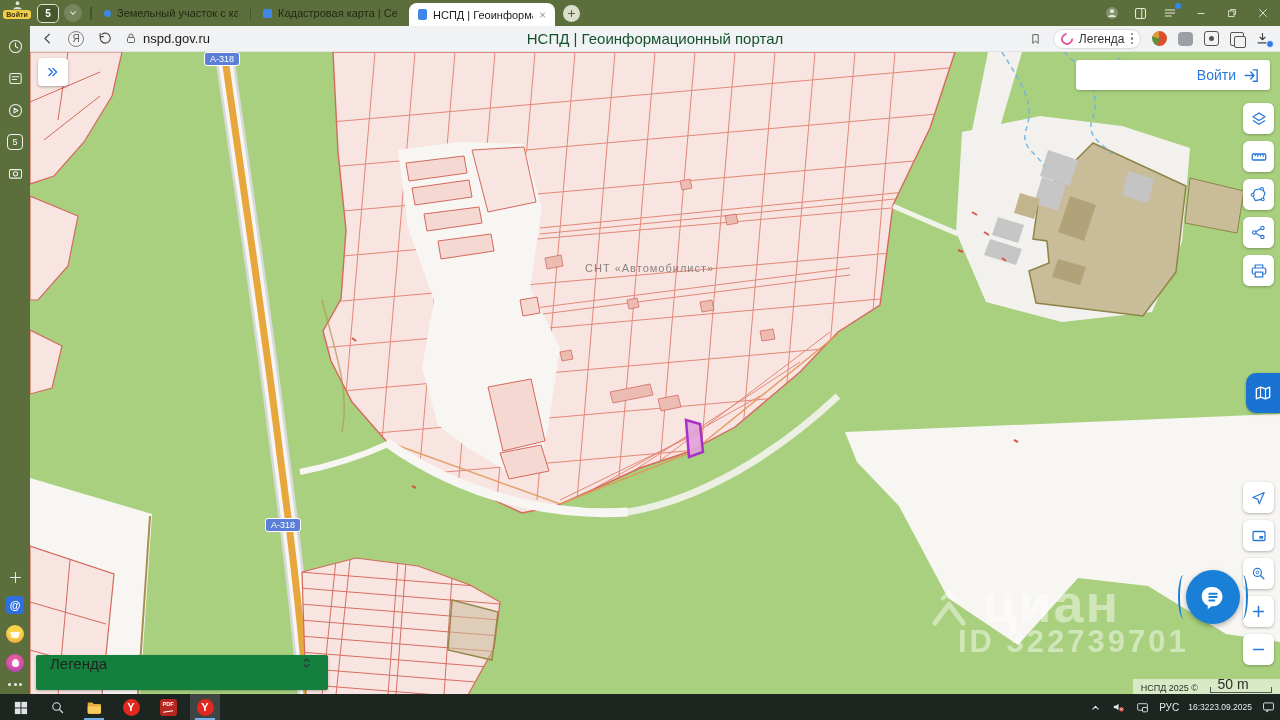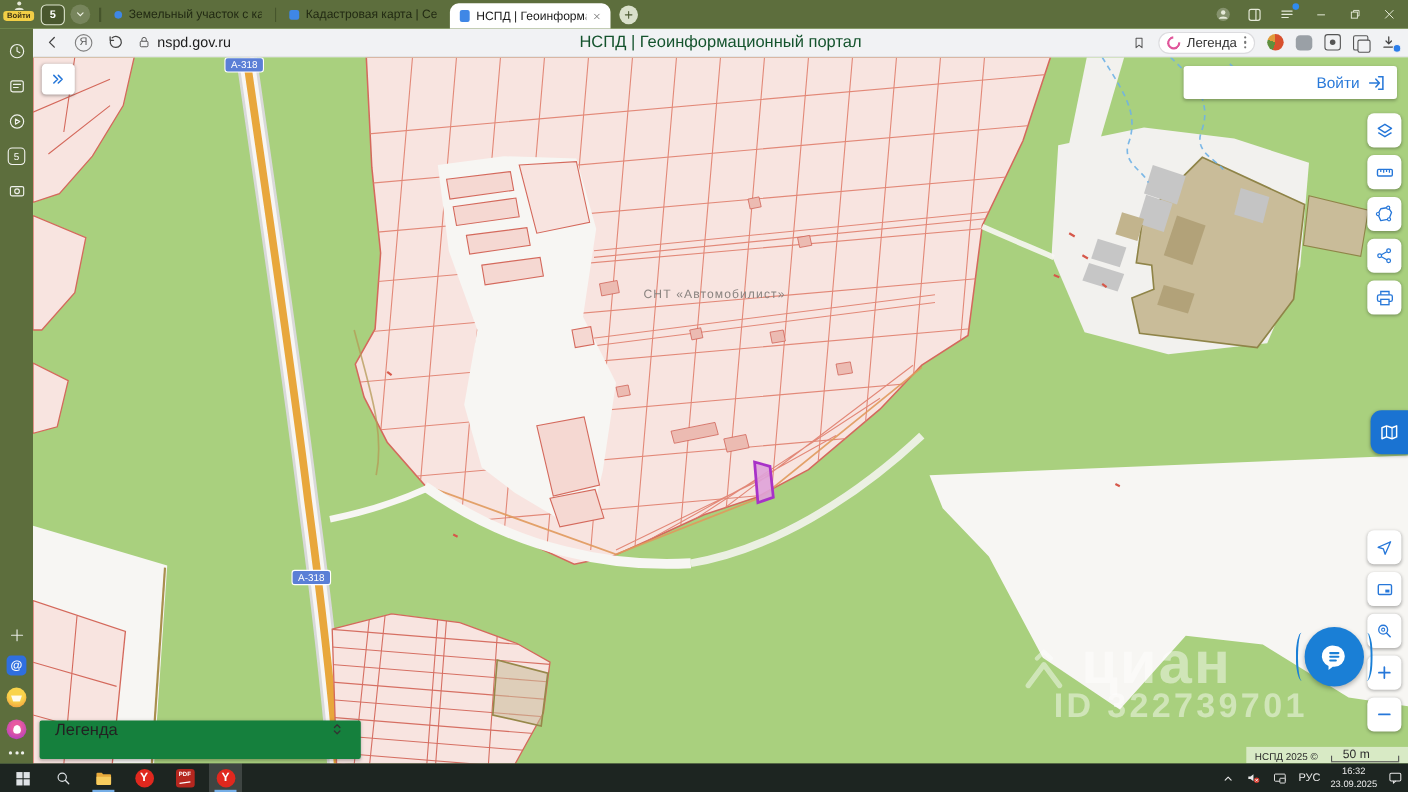--- a/index.html
+++ b/index.html
@@ -91,21 +91,21 @@
   .fab::before{left:-8px;border-left:2.5px solid #1a7fd6;border-radius:50%;}
   .fab::after{right:-8px;border-right:2.5px solid #1a7fd6;border-radius:50%;}
   .legend-bar{position:absolute;left:6px;top:603px;width:292px;height:35px;background:#15803d;border-radius:2px;
     box-shadow:0 1px 3px rgba(0,0,0,.25);display:flex;align-items:flex-start;padding:0 14px;font-size:15px;color:#222;}
   .legend-bar .sort{margin-left:auto;display:flex;}
   .attr-strip{position:absolute;right:0;bottom:0;height:15px;background:rgba(255,255,255,.55);
     display:flex;align-items:flex-end;gap:12px;padding:0 8px 1px;font-size:9px;color:#2c2c2c;margin-left:17px;}
   .scale{position:relative;width:62px;height:11px;border-bottom:1px solid #555;}
   .scale::before,.scale::after{content:"";position:absolute;bottom:0;width:1px;height:5px;background:#555;}
   .scale::before{left:0;}.scale::after{right:0;}
-  .scale span{position:absolute;left:0;right:16px;bottom:0;text-align:center;font-size:11px;color:#2c2c2c;}
+  .scale span{position:absolute;left:0;right:16px;bottom:0;text-align:center;font-size:14px;color:#2c2c2c;}
   .snt-label{position:absolute;left:555px;top:210px;font-size:11px;color:#8a8480;letter-spacing:1px;}
   .shield{position:absolute;width:36px;height:14px;background:#5b7fd6;border:1px solid #fff;border-radius:3px;
     color:#fff;font-size:9px;display:flex;align-items:center;justify-content:center;}
   .shield.s1{left:174px;top:0px;}
   .shield.s2{left:235px;top:466px;}
   .wm{position:absolute;color:rgba(255,255,255,.45);font-weight:bold;}
   .wm-brand{left:953px;top:520px;font-size:54px;letter-spacing:2px;}
   .wm-id{left:928px;top:572px;font-size:31px;letter-spacing:3px;}
   .wm-house{position:absolute;left:900px;top:538px;opacity:.45;}
 
@@ -115,21 +115,21 @@
   .tb-item{width:30px;height:26px;display:flex;align-items:center;justify-content:center;position:relative;}
   .tb-item.open::after{content:"";position:absolute;bottom:0;left:5px;right:5px;height:2px;background:#76aee6;}
   .tb-item.active{background:rgba(255,255,255,.15);}
   .ylogo{width:17px;height:17px;border-radius:50%;background:#e0281e;color:#fff;font-size:11px;font-weight:bold;
     display:flex;align-items:center;justify-content:center;}
   .pdfico{width:17px;height:17px;border-radius:3px;background:#b5271f;color:#fff;font-size:5.5px;font-weight:bold;
     display:flex;flex-direction:column;align-items:center;justify-content:center;line-height:1;}
   .pdfico i{display:block;width:10px;height:3px;border-bottom:1.3px solid #fff;transform:rotate(-8deg);margin-top:2px;}
   .tray{margin-left:auto;display:flex;align-items:center;gap:9px;padding-right:4px;color:#e9e9e9;}
   .tray .lang{font-size:10px;}
-  .clock{display:flex;flex-direction:column;align-items:center;font-size:8.5px;line-height:1.25;}
+  .clock{display:flex;flex-direction:row;align-items:center;font-size:8.5px;line-height:1.25;}
 </style>
 </head>
 <body>
 
 <div class="tabbar">
   <div class="login-stack">
     <svg width="11" height="10" viewBox="0 0 24 20">
       <circle cx="12" cy="6" r="4" fill="#e3e6d6"></circle>
         <path d="M3 19c1.5-6 16.5-6 18 0z" fill="#e3e6d6"></path>
       </svg>

